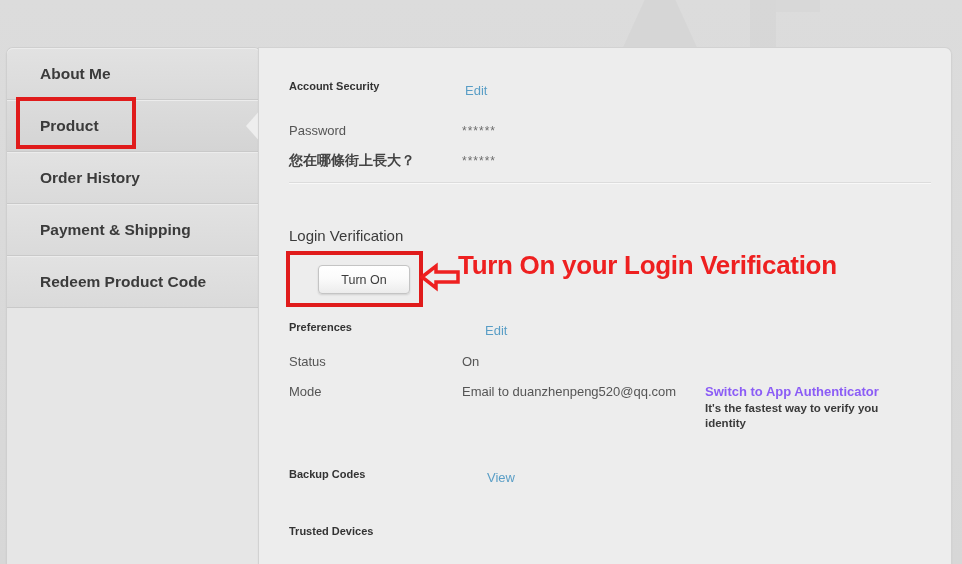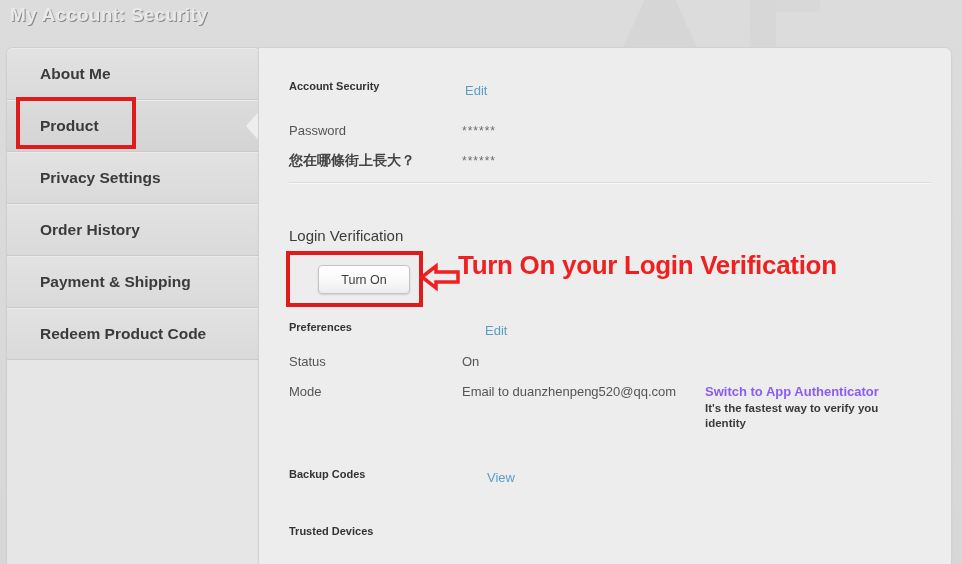--- a/index.html
+++ b/index.html
@@ -214,34 +214,30 @@
 <body>
 
 <div id="page-root">
 
   <svg class="watermark" viewBox="0 0 260 110">
     <polygon points="60,0 110,110 10,110" fill="#d0d0d0"></polygon>
     <rect x="150" y="0" width="26" height="110" fill="#d2d2d2"></rect>
     <rect x="176" y="0" width="44" height="46" fill="#d5d5d5"></rect>
   </svg>
 
-  <div class="page-title">My Account: Security</div>
 
   <div class="sidebar">
     <div class="nav-item">
       <span>About Me</span>
     </div>
     <div class="nav-item selected">
       <span>Product</span>
       <span class="notch"></span>
     </div>
     <div class="nav-item">
-      <span>Privacy Settings</span>
-    </div>
-    <div class="nav-item">
       <span>Order History</span>
     </div>
     <div class="nav-item">
       <span>Payment &amp; Shipping</span>
     </div>
     <div class="nav-item">
       <span>Redeem Product Code</span>
     </div>
     <div class="nav-filler"></div>
   </div>

